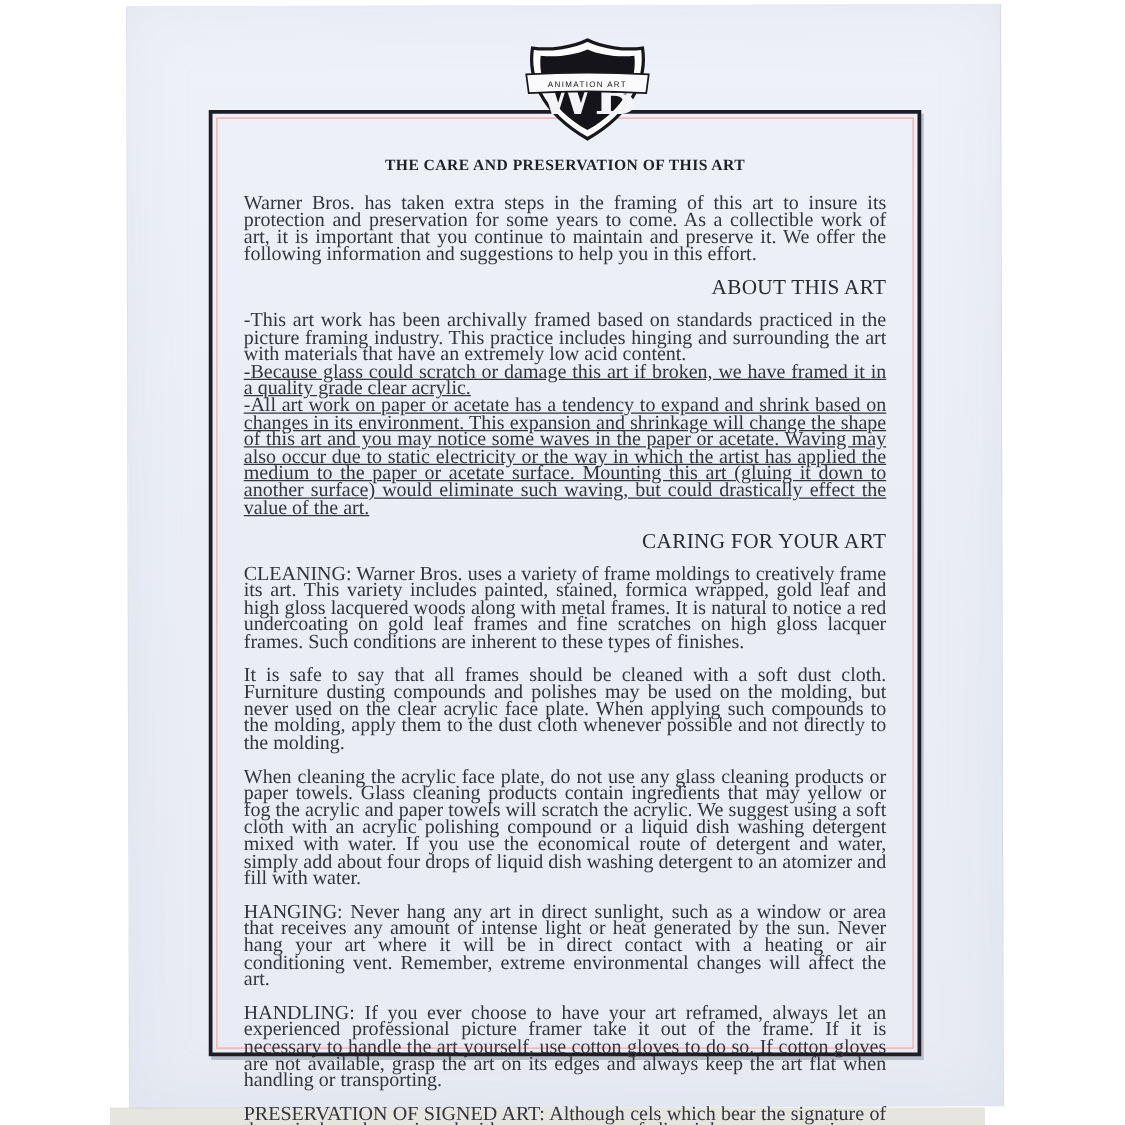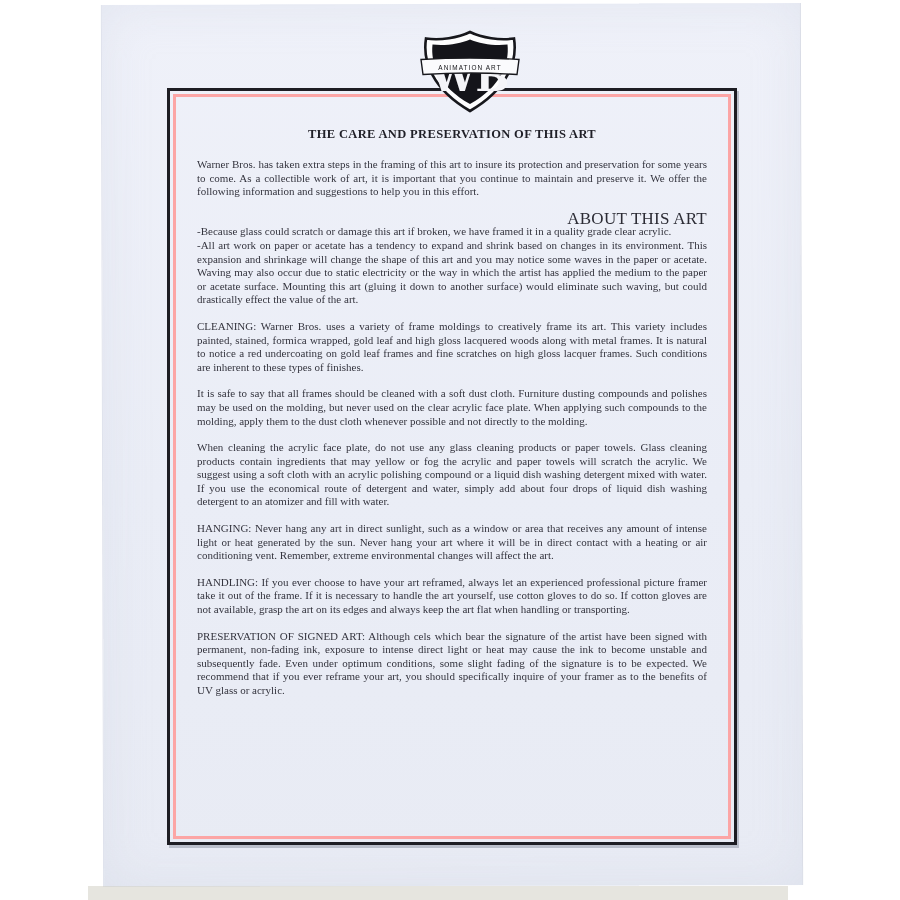--- a/index.html
+++ b/index.html
@@ -18,34 +18,34 @@
   .scan-strip{
     position:absolute;left:88px;top:886px;width:700px;height:14px;
     background:#d2cfc5;opacity:0.55;
   }
   .doc-box{
     position:absolute;left:167px;top:88px;width:570px;height:757px;
     box-sizing:border-box;border:3px solid #1d1d23;
     box-shadow:2px 3px 0 rgba(148,153,168,0.55);
   }
   .doc-inner{
-    position:absolute;inset:3px;border:3px solid #fca5a5;
+    position:absolute;inset:3px;border:1px solid #fca5a5;
   }
   .doc-content{
     position:absolute;inset:4px;padding:12px 17px 0 17px;
   }
   .doc-title{
     text-align:center;font-weight:bold;font-size:12.5px;line-height:15px;
     letter-spacing:0.35px;color:#1f1f27;margin:14px 0 0 0;
   }
   .para{
-    font-size:11px;line-height:13.6px;text-align:justify;
+    font-size:16px;line-height:13.6px;text-align:justify;
     color:#34343e;margin:13px 0 0 0;
   }
-  .para.tight{margin:0;}
+  .para.tight{margin:0;text-decoration:underline;}
   .sec-heading{
     font-size:17px;line-height:13.6px;letter-spacing:0.25px;
     color:#2b2b34;margin:13px 0 0 0;text-align:right;
   }
   .logo{
     position:absolute;left:418px;top:30px;width:104px;height:85px;z-index:5;
   }
 </style>
 </head>
 <body>
@@ -66,23 +66,25 @@
 <div class="doc-box">
   <div class="doc-inner">
     <div class="doc-content">
 
       <div class="doc-title">THE CARE AND PRESERVATION OF THIS ART</div>
 
       <div class="para" style="margin-top:16px">Warner Bros. has taken extra steps in the framing of this art to insure its protection and preservation for some years to come. As a collectible work of art, it is important that you continue to maintain and preserve it. We offer the following information and suggestions to help you in this effort.</div>
 
       <div class="sec-heading">ABOUT THIS ART</div>
 
+      <div class="para">-This art work has been archivally framed based on standards practiced in the picture framing industry. This practice includes hinging and surrounding the art with materials that have an extremely low acid content.</div>
       <div class="para tight">-Because glass could scratch or damage this art if broken, we have framed it in a quality grade clear acrylic.</div>
       <div class="para tight">-All art work on paper or acetate has a tendency to expand and shrink based on changes in its environment. This expansion and shrinkage will change the shape of this art and you may notice some waves in the paper or acetate. Waving may also occur due to static electricity or the way in which the artist has applied the medium to the paper or acetate surface. Mounting this art (gluing it down to another surface) would eliminate such waving, but could drastically effect the value of the art.</div>
 
+      <div class="sec-heading">CARING FOR YOUR ART</div>
 
       <div class="para">CLEANING: Warner Bros. uses a variety of frame moldings to creatively frame its art. This variety includes painted, stained, formica wrapped, gold leaf and high gloss lacquered woods along with metal frames. It is natural to notice a red undercoating on gold leaf frames and fine scratches on high gloss lacquer frames. Such conditions are inherent to these types of finishes.</div>
       <div class="para">It is safe to say that all frames should be cleaned with a soft dust cloth. Furniture dusting compounds and polishes may be used on the molding, but never used on the clear acrylic face plate. When applying such compounds to the molding, apply them to the dust cloth whenever possible and not directly to the molding.</div>
       <div class="para">When cleaning the acrylic face plate, do not use any glass cleaning products or paper towels. Glass cleaning products contain ingredients that may yellow or fog the acrylic and paper towels will scratch the acrylic. We suggest using a soft cloth with an acrylic polishing compound or a liquid dish washing detergent mixed with water. If you use the economical route of detergent and water, simply add about four drops of liquid dish washing detergent to an atomizer and fill with water.</div>
       <div class="para">HANGING: Never hang any art in direct sunlight, such as a window or area that receives any amount of intense light or heat generated by the sun. Never hang your art where it will be in direct contact with a heating or air conditioning vent. Remember, extreme environmental changes will affect the art.</div>
       <div class="para">HANDLING: If you ever choose to have your art reframed, always let an experienced professional picture framer take it out of the frame. If it is necessary to handle the art yourself, use cotton gloves to do so. If cotton gloves are not available, grasp the art on its edges and always keep the art flat when handling or transporting.</div>
       <div class="para">PRESERVATION OF SIGNED ART: Although cels which bear the signature of the artist have been signed with permanent, non-fading ink, exposure to intense direct light or heat may cause the ink to become unstable and subsequently fade. Even under optimum conditions, some slight fading of the signature is to be expected. We recommend that if you ever reframe your art, you should specifically inquire of your framer as to the benefits of UV glass or acrylic.</div>
 
     </div>
   </div>

